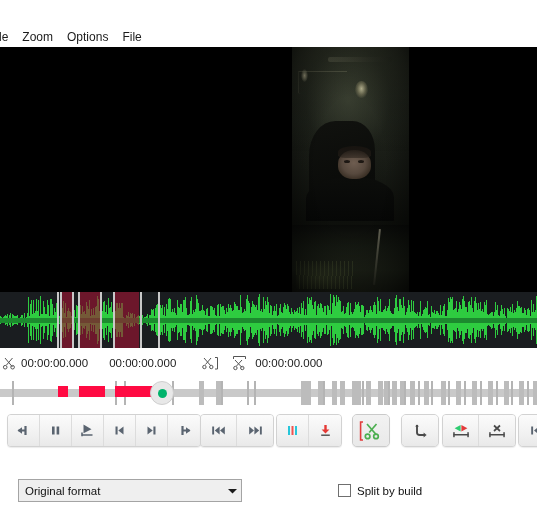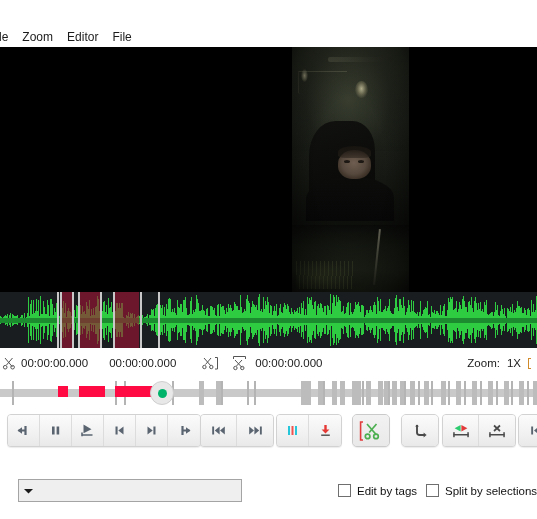--- a/index.html
+++ b/index.html
@@ -313,21 +313,21 @@
 </style>
 </head>
 <body>
 
 <div id="app">
 
 
   <div class="menubar">
     <div class="menuitem clipped">File</div>
     <div class="menuitem">Zoom</div>
-    <div class="menuitem">Editor</div>
+    <div class="menuitem">Options</div>
     <div class="menuitem">File</div>
   </div>
 
   <div class="preview">
     <div class="frame">
       <div class="fr-bg"></div>
       <div class="fr-wall"></div>
       <div class="fr-beam"></div>
       <div class="fr-rack"></div>
       <div class="fr-lamp"></div>
@@ -933,25 +933,20 @@
           <path d="M14.5 1.5 V4"></path>
           <line x1="4" y1="5" x2="11" y2="12.5"></line>
           <line x1="11" y1="5" x2="5.5" y2="11"></line>
           <circle cx="4.4" cy="13" r="1.7"></circle>
           <circle cx="11.3" cy="13" r="1.7"></circle>
         </g>
       </svg>
     </span>
     <span class="tc-text" style="margin-left:7px;">00:00:00.000</span>
 
-    <div class="zoomwrap">
-      <span class="zoom-label">Zoom:</span>
-      <span class="zoom-value">1X</span>
-      <span class="zoom-clip"></span>
-    </div>
   </div>
 
   <div class="trackbar">
     <div class="track-line"></div>
     <div id="track-ticks">
         <i class="tick" style="left:12px"></i>
         <i class="tick" style="left:115px"></i>
         <i class="tick" style="left:124px"></i>
         <i class="tick" style="left:172px"></i>
         <i class="tick wide" style="left:199px"></i>
@@ -1132,31 +1127,28 @@
           <rect x="2.2" y="3.5" width="1.9" height="8" fill="#5a6470"></rect>
           <path d="M10 3.5 L10 11.5 L5 7.5 Z" fill="#5a6470"></path>
         </svg>
       </div>
     </div>
 
   </div>
 
   <div class="bottombar">
     <div class="combo">
+      <div class="val">Original format</div>
       <div class="arrow">
         <svg class="ic" width="11" height="8" viewBox="0 0 11 8">
           <path d="M1 2 L5.5 6.5 L10 2 Z" fill="#1b1b1b"></path>
         </svg>
       </div>
     </div>
 
     <div class="cbwrap" style="left:338px;">
       <div class="cbox"></div>
-      <div class="cblabel">Edit by tags</div>
+      <div class="cblabel">Split by build</div>
     </div>
 
-    <div class="cbwrap" style="left:426px;">
-      <div class="cbox"></div>
-      <div class="cblabel">Split by selections</div>
-    </div>
   </div>
 
 </div>
 
 </body></html>

